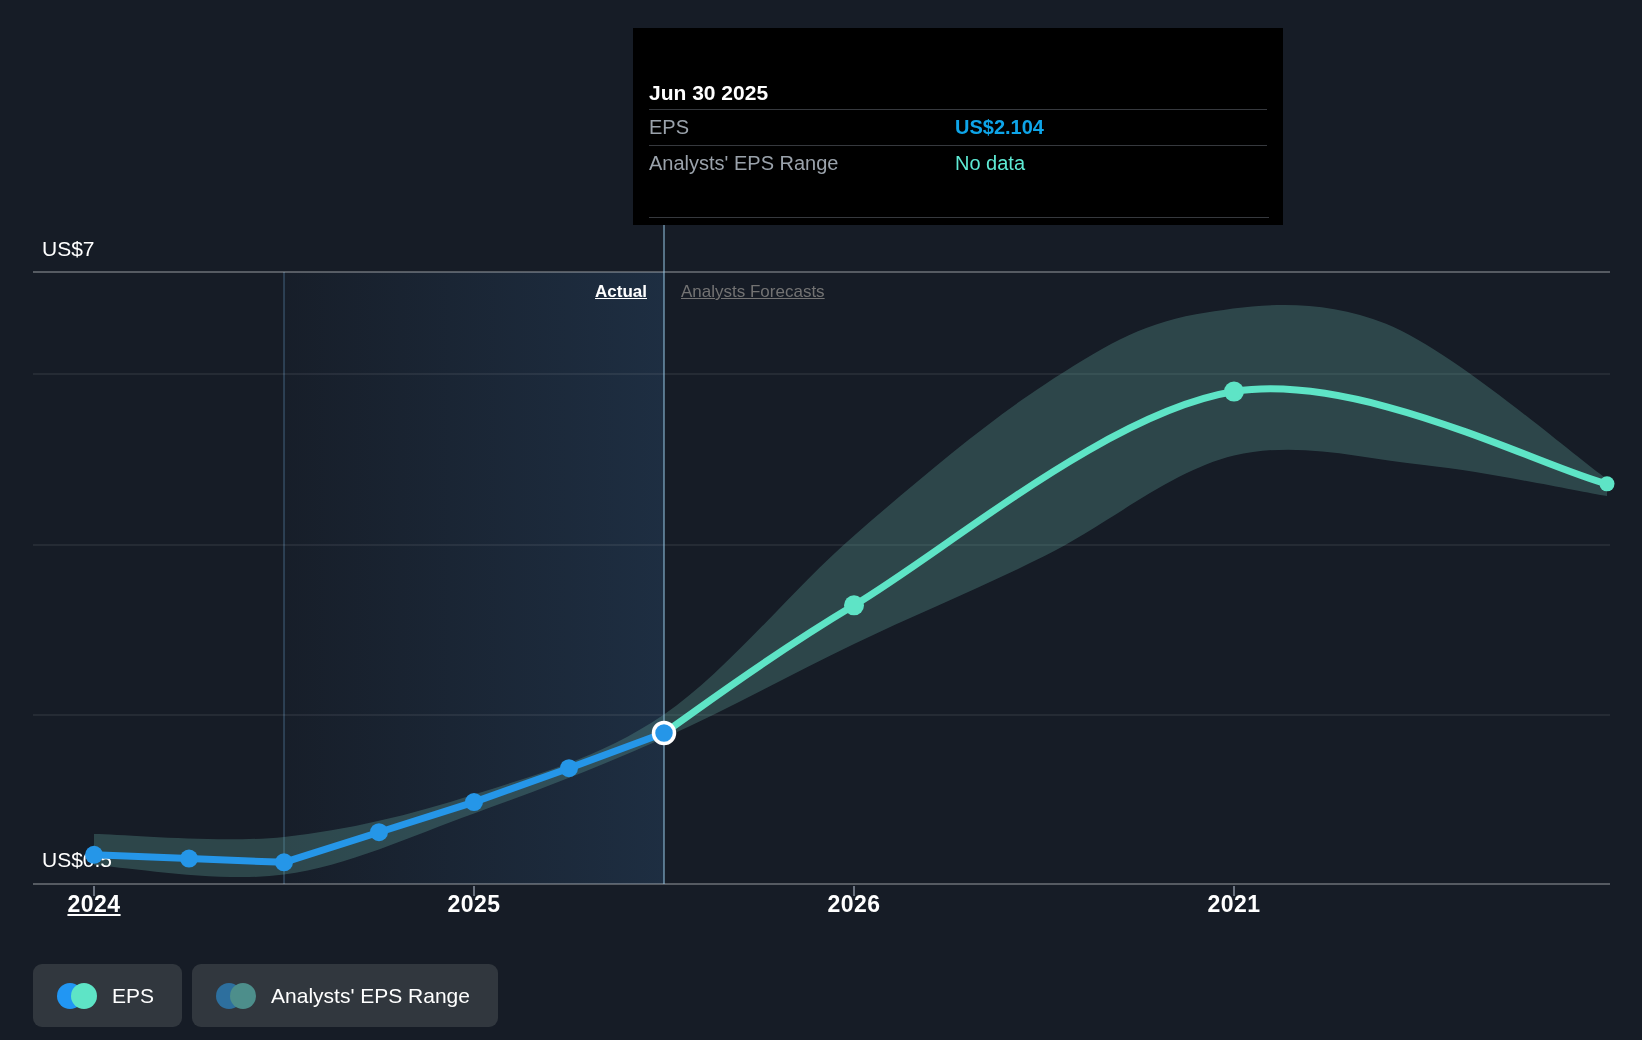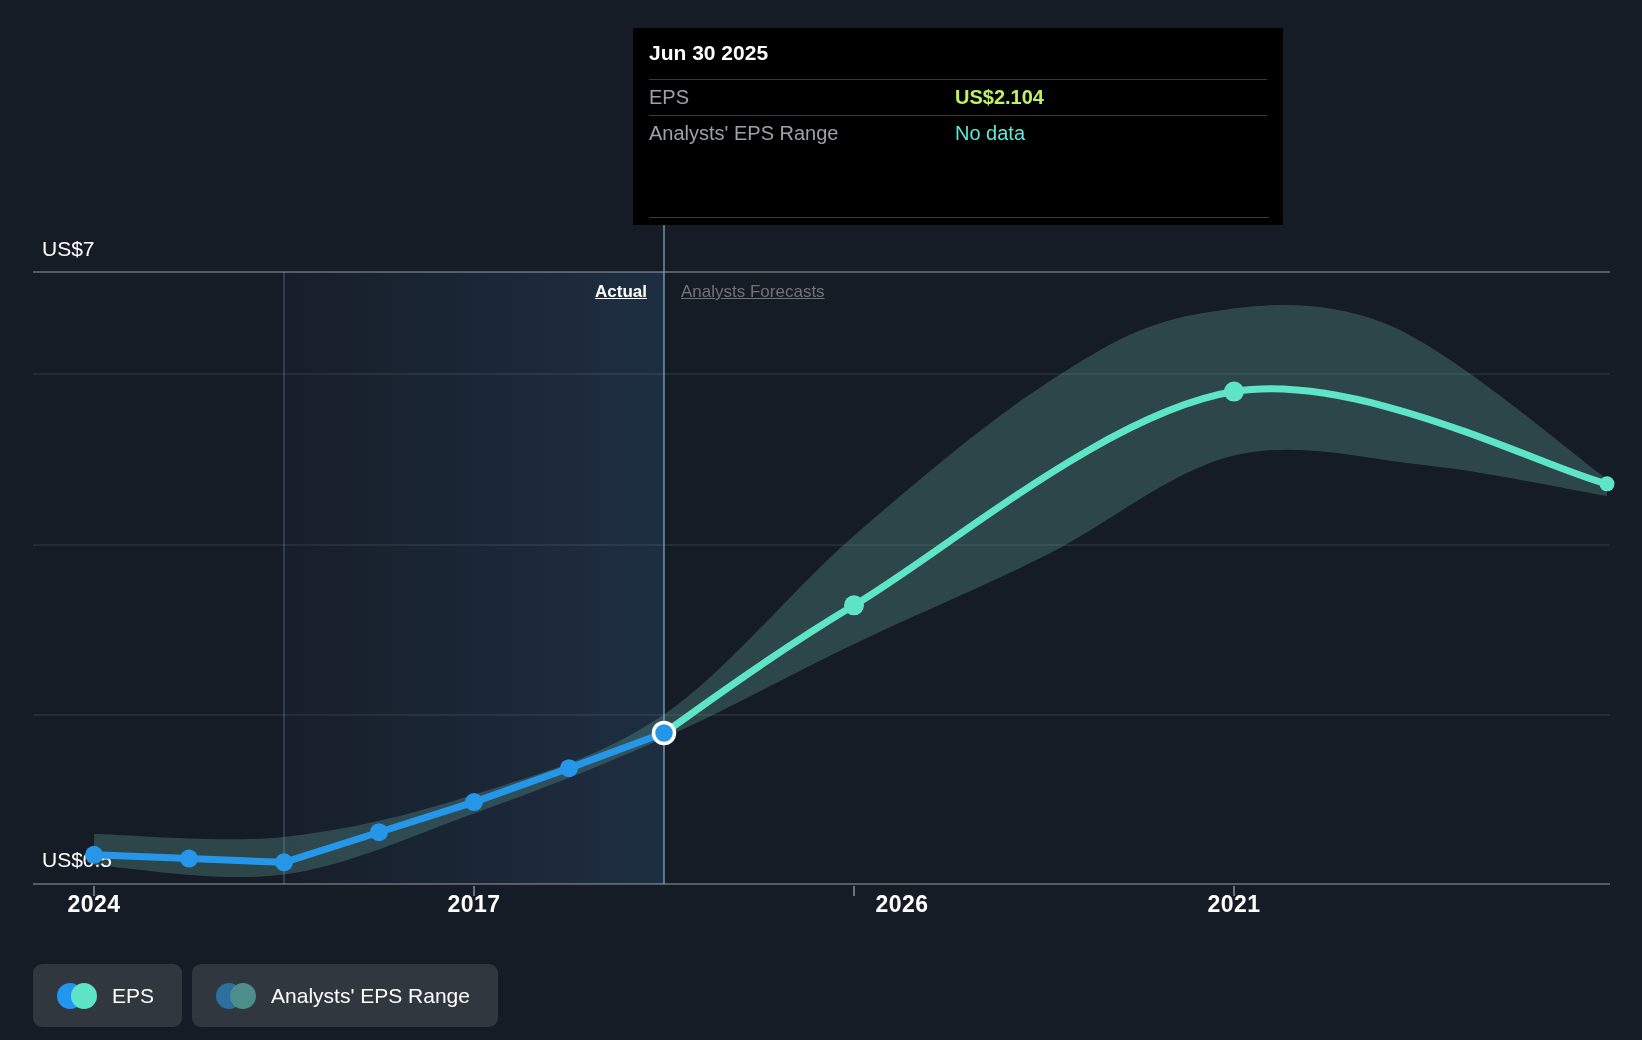--- a/index.html
+++ b/index.html
@@ -10,26 +10,26 @@
     position:absolute;top:891px;transform:translateX(-50%);
     z-index:3;font-size:23px;font-weight:600;color:#ffffff;letter-spacing:0.5px;
   }
   .section-label{position:absolute;top:282px;z-index:3;font-size:17px;text-decoration:underline;}
   .section-label.actual{right:995px;color:#ffffff;font-weight:600;}
   .section-label.forecast{left:681px;color:#737373;font-weight:400;}
   .tooltip{
     position:absolute;left:633px;top:28px;width:650px;height:197px;z-index:5;
     background:#000000;box-sizing:border-box;padding:13px 16px 0 16px;
   }
-  .tt-title{font-size:21px;font-weight:700;color:#ffffff;padding-bottom:14px;
-    border-bottom:1px solid #36393e;}
+  .tt-title{font-size:21px;font-weight:700;color:#ffffff;padding-bottom:4px;
+    border-bottom:1px solid #36393e;margin-top:40px;}
   .tt-row{display:flex;align-items:center;height:35px;font-size:20px;}
   .tt-row.b{border-bottom:1px solid #36393e;}
   .tt-label{flex:0 0 306px;color:#9aa2ab;}
-  .tt-value.eps{color:#bef264;font-weight:700;}
+  .tt-value.eps{color:#0ea5e9;font-weight:700;}
   .tt-value.nodata{color:#5eead4;}
   .tt-bottom-line{position:absolute;left:16px;right:14px;bottom:7px;height:1px;background:#36393e;}
   .legend{position:absolute;left:33px;top:964px;z-index:4;display:flex;gap:10px;}
   .chip{height:63px;background:#31373e;border-radius:9px;display:flex;align-items:center;
     padding:0 28px 0 24px;font-size:21px;color:#ffffff;cursor:pointer;}
   .dots{position:relative;width:40px;height:26px;margin-right:15px;flex:0 0 auto;}
   .dots i{position:absolute;top:0;width:26px;height:26px;border-radius:50%;}
   .dots .c1{left:0;}
   .dots .c2{left:14px;}
 </style>
@@ -76,23 +76,23 @@
       <circle cx="664" cy="732.9772307692308" r="10.5" fill="#2596e8" stroke="#ffffff" stroke-width="3.5"></circle>
       <g>
         <line x1="94" y1="886" x2="94" y2="896" stroke="#6b7380" stroke-width="2"></line>
         <line x1="474" y1="886" x2="474" y2="896" stroke="#6b7380" stroke-width="2"></line>
         <line x1="854" y1="886" x2="854" y2="896" stroke="#6b7380" stroke-width="2"></line>
         <line x1="1234" y1="886" x2="1234" y2="896" stroke="#6b7380" stroke-width="2"></line>
       </g>
     </svg>
 
   <div class="xlabels">
-    <span class="xtick" style="left: 94px;">2024</span>
-    <span class="xtick" style="left: 474px;">2017</span>
-    <span class="xtick" style="left: 854px; margin-left: 48px;">2026</span>
+    <span class="xtick" style="left: 94px; text-decoration: underline;">2024</span>
+    <span class="xtick" style="left: 474px;">2025</span>
+    <span class="xtick" style="left: 854px;">2026</span>
     <span class="xtick" style="left: 1234px;">2021</span>
   </div>
 
   <div class="section-label actual">Actual</div>
   <div class="section-label forecast">Analysts Forecasts</div>
 
   <div class="tooltip">
     <div class="tt-title">Jun 30 2025</div>
     <div class="tt-row b">
       <span class="tt-label">EPS</span>

